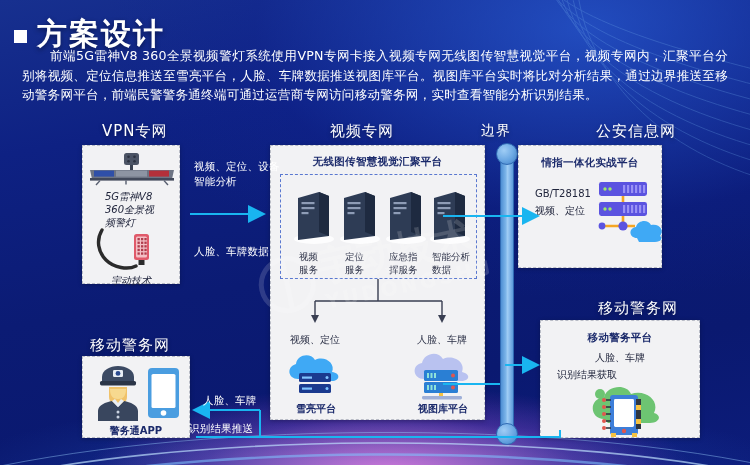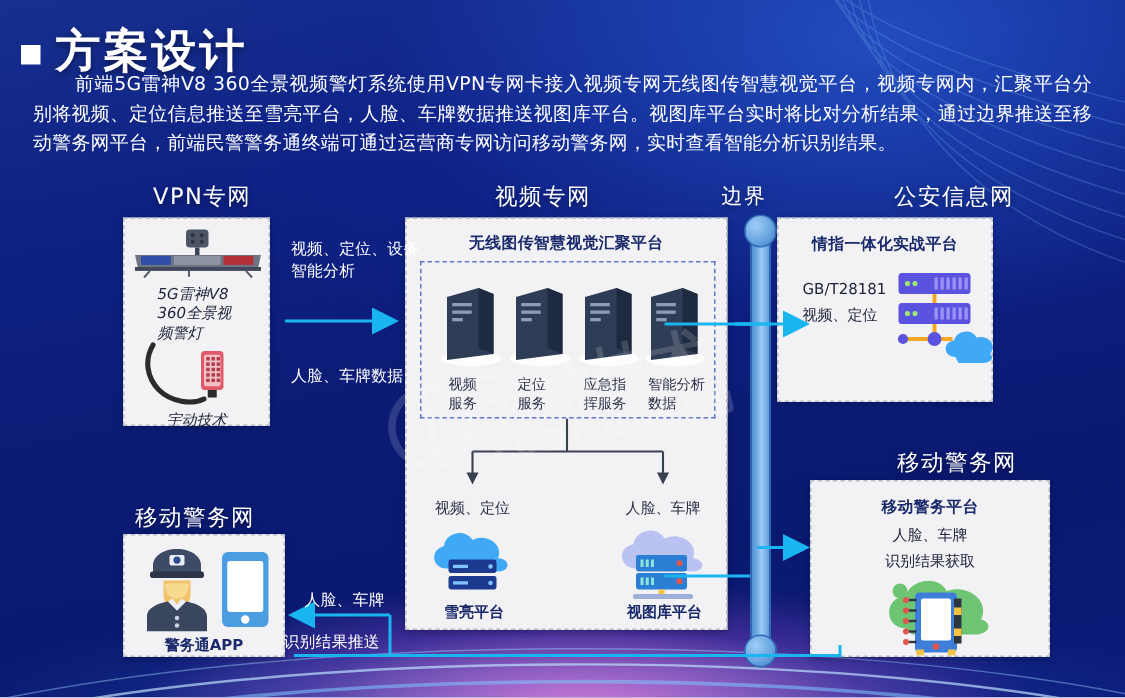--- a/index.html
+++ b/index.html
@@ -325,21 +325,21 @@
       <path d="M30,18 L30,24 M30,38 L30,48 M10,48 L42,48" stroke="#f5a623" stroke-width="2.6" fill="none"></path>
       <circle cx="30" cy="48" r="4.6" fill="#5b53e0"></circle>
       <circle cx="9" cy="48" r="3.4" fill="#5b53e0"></circle>
       <path d="M44,60 C36,60 35,50 43,49 C45,42 55,41 58,47 C66,45 72,52 67,58 C70,60 68,64 62,64 L46,64 Z" fill="#3fa9f5"></path>
     </svg>
   </div>
 
   <div class="panel" style="left:540px; top:320px; width:160px; height:118px;padding-left:28px;">
     <div class="panel-title" style="top:10px;">移动警务平台</div>
     <div class="lbl-plain" style="left:0; top:29px; width:100%; text-align:center;">人脸、车牌</div>
-    <div class="lbl-plain" style="left:0; top:46px; width:100%; text-align:center;">识别结果获取</div>
+    <div class="lbl-plain" style="left:16px; top:46px; width:100%; ">识别结果获取</div>
     <svg width="90" height="52" viewBox="0 0 90 52" style="position:absolute; left:37px; top:64px;">
       <path d="M26,34 C12,34 10,14 26,12 C29,1 48,-2 53,9 C68,4 82,16 76,28 C84,30 82,38 72,38 L30,38 Z" fill="#6dc472"></path>
       <circle cx="22" cy="9" r="5" fill="#6dc472"></circle>
       <rect x="32" y="10" width="28" height="40" rx="3" fill="#3d7ed9"></rect>
       <rect x="36" y="14" width="20" height="28" rx="1.4" fill="#ffffff"></rect>
       <circle cx="46" cy="46" r="2.2" fill="#e0564f"></circle>
       <rect x="58" y="14" width="5" height="30" fill="#2f3640"></rect>
       <rect x="58" y="20" width="5" height="5" fill="#f5c242"></rect>
       <rect x="58" y="34" width="5" height="5" fill="#f5c242"></rect>
       <rect x="33" y="48" width="5" height="4" fill="#f5c242"></rect>

